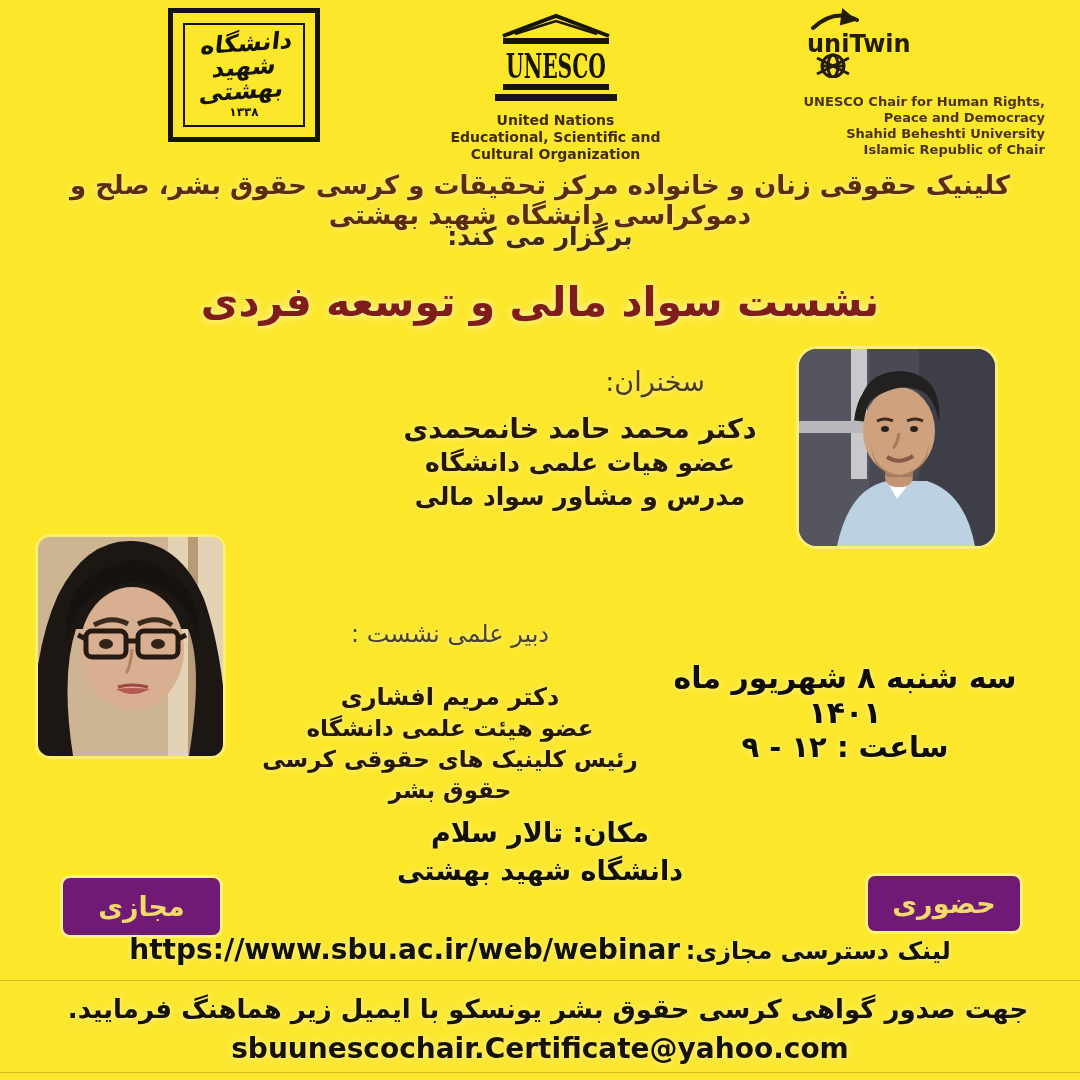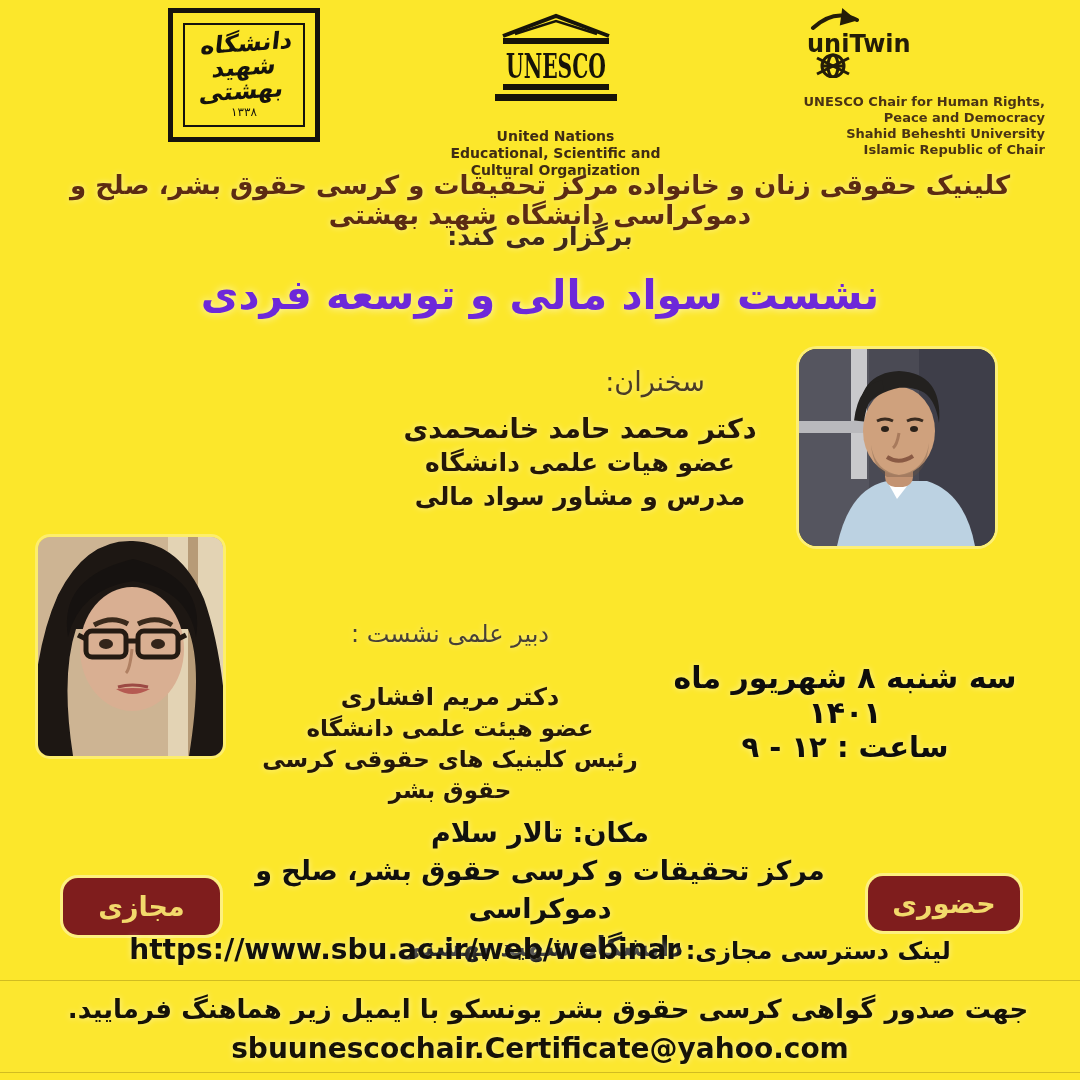--- a/index.html
+++ b/index.html
@@ -13,34 +13,34 @@
   .center{text-align:center;}
   .glow{text-shadow:0 0 6px rgba(255,255,255,0.55);}
 
   
   .sbu-logo{left:168px;top:8px;width:142px;height:124px;border:5px solid #15130d;
     display:flex;align-items:center;justify-content:center;background:#fce72b;}
   .sbu-inner{width:118px;height:100px;border:2px solid #15130d;display:flex;
     flex-direction:column;align-items:center;justify-content:center;}
   .sbu-callig{transform:skewX(-10deg) rotate(-4deg);color:#15130d;font-weight:bold;
     font-size:24px;line-height:24px;text-align:center;}
-  .sbu-year{font-size:12px;font-weight:normal;color:#15130d;margin-top:2px;}
-
-  
-  .unesco-wrap{left:448px;top:12px;width:215px;display:flex;flex-direction:column;align-items:center;gap:16px;}
+  .sbu-year{font-size:12px;font-weight:bold;color:#15130d;margin-top:2px;}
+
+  
+  .unesco-wrap{left:448px;top:12px;width:215px;display:flex;flex-direction:column;align-items:center;}
   .unesco-caption{margin-top:8px;color:#3f2c14;font-size:14px;line-height:17px;text-align:center;font-weight:bold;}
 
   
   .unitwin-wrap{left:795px;top:6px;width:250px;}
   .unitwin-caption{margin-top:12px;color:#4a3414;font-size:13px;line-height:16px;font-weight:bold;text-align:right;}
 
   
   .header-line1{left:0;top:170px;width:1080px;font-size:26px;font-weight:bold;color:#5c2b12;}
   .header-line2{left:0;top:222px;width:1080px;font-size:25px;font-weight:bold;color:#40291a;}
-  .main-title{left:0;top:271px;width:1080px;font-size:41px;font-weight:bold;color:#6d28d9;
+  .main-title{left:0;top:278px;width:1080px;font-size:41px;font-weight:bold;color:#7f1d1d;
     text-shadow:0 0 8px rgba(255,255,255,0.75);}
 
   
   .speaker-label{left:505px;top:366px;width:300px;font-size:27px;color:#4a3b26;}
   .speaker-block{left:360px;top:412px;width:440px;font-size:25px;font-weight:bold;
     color:#241708;line-height:34px;}
   .speaker-name{font-size:27px;}
   .speaker-handle{direction:ltr;font-size:27px;color:#171003;}
   .man-photo{left:799px;top:349px;width:196px;height:197px;border-radius:18px;overflow:hidden;
     box-shadow:0 0 0 3px rgba(255,255,255,0.35);}
@@ -55,22 +55,22 @@
 
   
   .event-date{left:645px;top:660px;width:400px;font-size:30px;font-weight:bold;color:#0e0d0b;}
   .event-time{left:645px;top:730px;width:400px;font-size:29px;font-weight:bold;color:#0e0d0b;}
 
   
   .location-block{left:215px;top:814px;width:650px;font-size:27px;font-weight:bold;
     color:#11100d;line-height:38px;}
 
   
-  .pill{background:#7f1d1d;color:#f2d96b;font-size:27px;font-weight:bold;
-    display:flex;align-items:center;justify-content:center;border-radius:15px;
+  .pill{background:#701a75;color:#f2d96b;font-size:27px;font-weight:bold;
+    display:flex;align-items:center;justify-content:center;border-radius:7px;
     box-shadow:0 0 0 3px rgba(255,255,255,0.4);cursor:pointer;}
   .btn-virtual{left:63px;top:878px;width:157px;height:57px;}
   .btn-inperson{left:868px;top:876px;width:152px;height:55px;}
 
   
   .link-line{left:0;top:933px;width:1080px;font-weight:bold;color:#13110c;}
   .link-label{font-size:24px;}
   .link-url{font-size:28px;direction:ltr;unicode-bidi:embed;}
 
   
@@ -214,21 +214,20 @@
     <div class="secretary-name">دکتر مریم افشاری</div>
     <div>عضو هیئت علمی دانشگاه</div>
     <div>رئیس کلینیک های حقوقی کرسی حقوق بشر</div>
   </div>
 
   <div class="abs rtl center glow event-date">سه شنبه ۸ شهریور ماه ۱۴۰۱</div>
   <div class="abs rtl center glow event-time">ساعت : ۱۲ - ۹</div>
 
   <div class="abs rtl center glow location-block">
     <div>مکان: تالار سلام</div>
-    <div>مرکز تحقیقات و کرسی حقوق بشر، صلح و دموکراسی</div>
     <div>دانشگاه شهید بهشتی</div>
   </div>
 
   <div class="abs pill btn-virtual">مجازی</div>
   <div class="abs pill btn-inperson">حضوری</div>
 
   <div class="abs rtl center glow link-line">
     <span class="link-label">لینک دسترسی مجازی:</span>
     <span class="link-url">https://www.sbu.ac.ir/web/webinar</span>
   </div>

